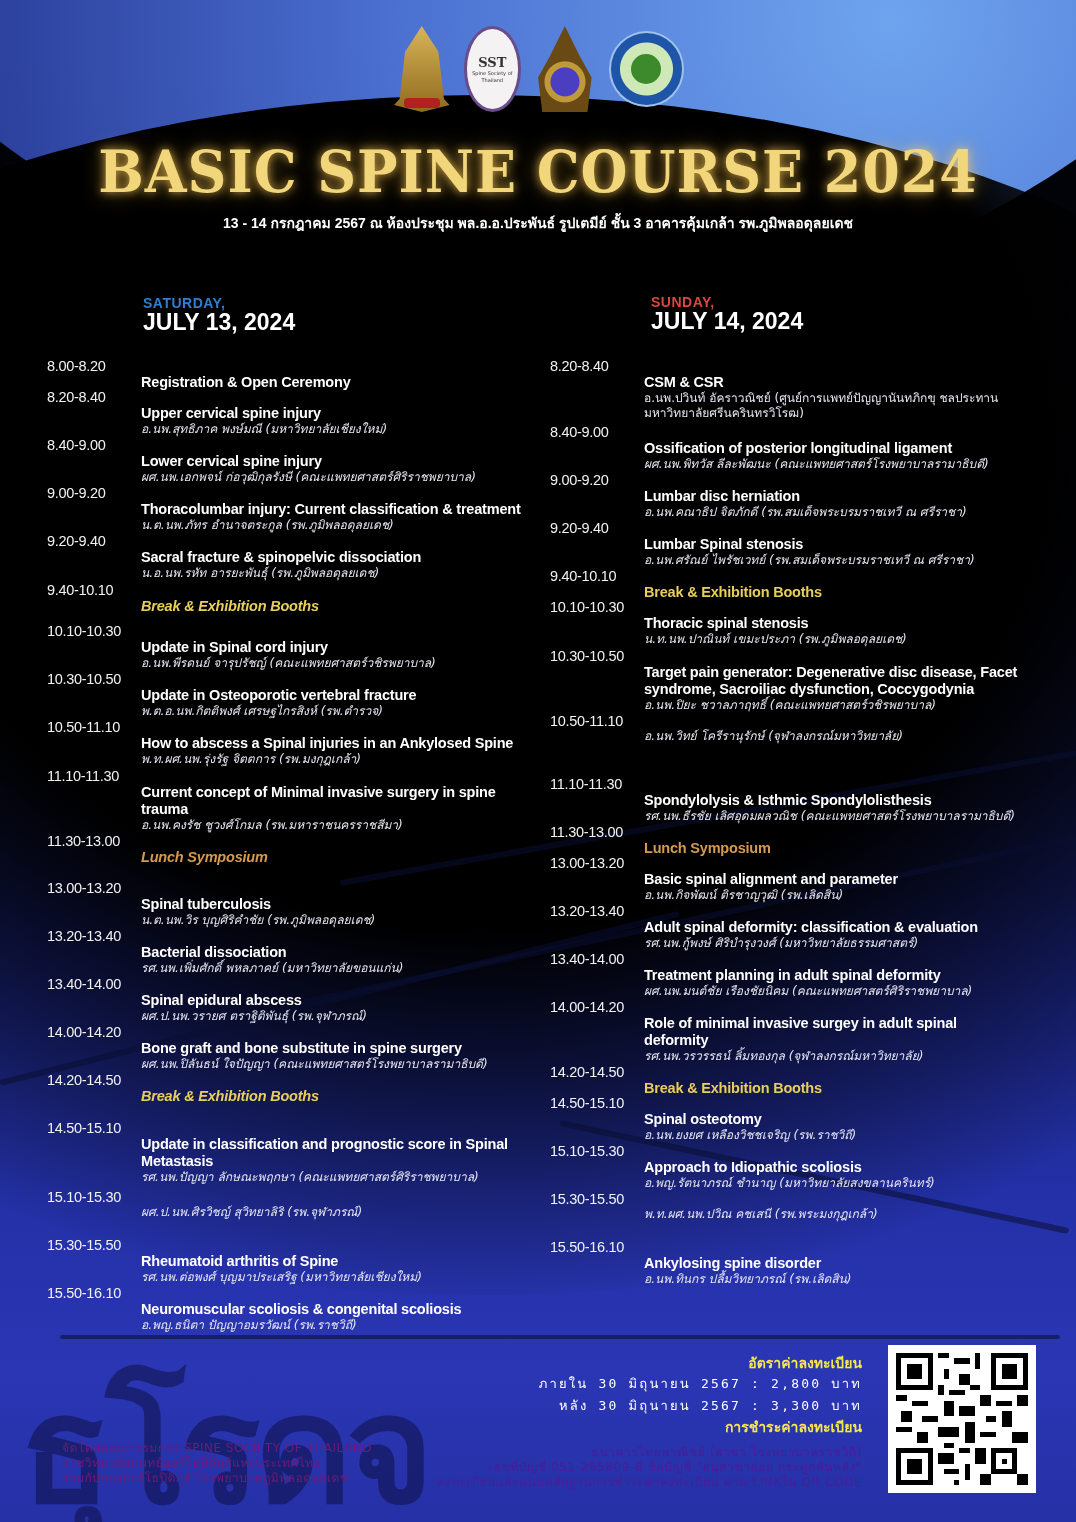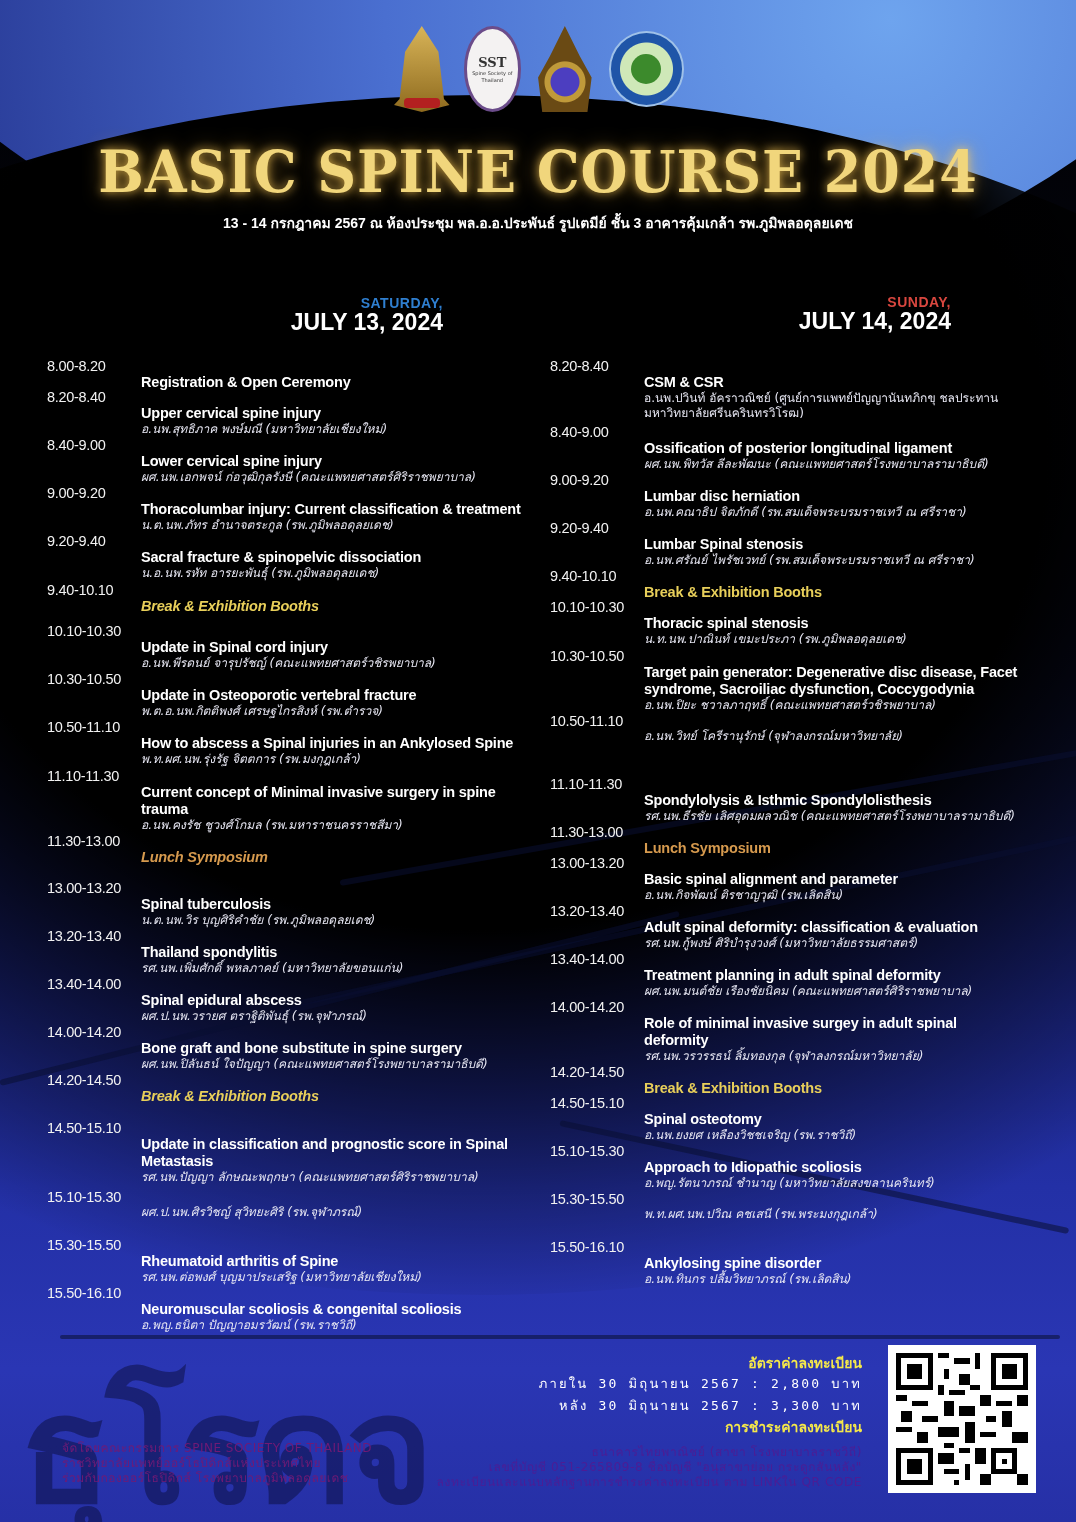--- a/index.html
+++ b/index.html
@@ -49,21 +49,21 @@
     color: #f1d67c;
     text-shadow: 0 0 10px rgba(255,205,90,0.75), 0 0 22px rgba(255,190,60,0.45);
     transform: scaleX(0.93);
   }
   .subtitle {
     position: absolute; top: 212px; left: 0; width: 1076px; text-align: center;
     font-family: "Liberation Sans", sans-serif; font-weight: bold; font-size: 14px; color: #ffffff;
   }
 
   
-  .day-head { position: absolute; text-align: right; width: 300px; }
+  .day-head { position: absolute; text-align: left; width: 300px; }
   .day-head .dow { font-family: "Liberation Sans", sans-serif; font-weight: bold; font-size: 14px; letter-spacing: 0.5px; line-height: 14px; }
   .day-head .date { font-family: "Liberation Sans", sans-serif; font-weight: bold; font-size: 23px; line-height: 24px; color:#fff; }
   .sat { left: 143px; top: 296px; }
   .sat .dow { color: #2f7fd0; }
   .sun { left: 651px; top: 295px; }
   .sun .dow { color: #d9473f; }
 
   
   .col { position: absolute; top: 358px; }
   .col-left { left: 47px; width: 490px; }
@@ -211,21 +211,21 @@
   <div class="row" style="top:522px">
     <div class="time">13.00-13.20</div>
     <div class="entry">
         <div class="topic">Spinal tuberculosis</div>
         <div class="speaker">น.ต.นพ.วิร  บุญศิริคำชัย (รพ.ภูมิพลอดุลยเดช)</div>
       </div>
   </div>
   <div class="row" style="top:570px">
     <div class="time">13.20-13.40</div>
     <div class="entry">
-        <div class="topic">Thailand spondylitis</div>
+        <div class="topic">Bacterial dissociation</div>
         <div class="speaker">รศ.นพ.เพิ่มศักดิ์  พหลภาคย์ (มหาวิทยาลัยขอนแก่น)</div>
       </div>
   </div>
   <div class="row" style="top:618px">
     <div class="time">13.40-14.00</div>
     <div class="entry">
         <div class="topic">Spinal epidural abscess</div>
         <div class="speaker">ผศ.ป.นพ.วรายศ  ตราฐิติพันธุ์ (รพ.จุฬาภรณ์)</div>
       </div>
   </div>
@@ -245,21 +245,21 @@
   <div class="row" style="top:762px">
     <div class="time">14.50-15.10</div>
     <div class="entry">
         <div class="topic">Update in classification and prognostic score in Spinal Metastasis</div>
         <div class="speaker">รศ.นพ.ปัญญา  ลักษณะพฤกษา (คณะแพทยศาสตร์ศิริราชพยาบาล)</div>
       </div>
   </div>
   <div class="row" style="top:831px">
     <div class="time">15.10-15.30</div>
     <div class="entry">
-        <div class="speaker">ผศ.ป.นพ.ศิรวิชญ์  สุวิทยะศิริ (รพ.จุฬาภรณ์)</div>
+        <div class="speaker">ผศ.ป.นพ.ศิรวิชญ์  สุวิทยาลิริ (รพ.จุฬาภรณ์)</div>
       </div>
   </div>
   <div class="row" style="top:879px">
     <div class="time">15.30-15.50</div>
     <div class="entry">
         <div class="topic">Rheumatoid arthritis of Spine</div>
         <div class="speaker">รศ.นพ.ต่อพงศ์  บุญมาประเสริฐ (มหาวิทยาลัยเชียงใหม่)</div>
       </div>
   </div>
   <div class="row" style="top:927px">

